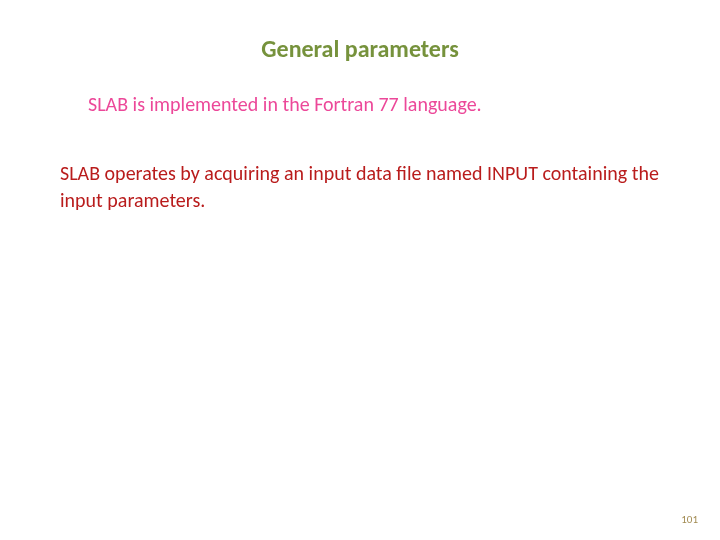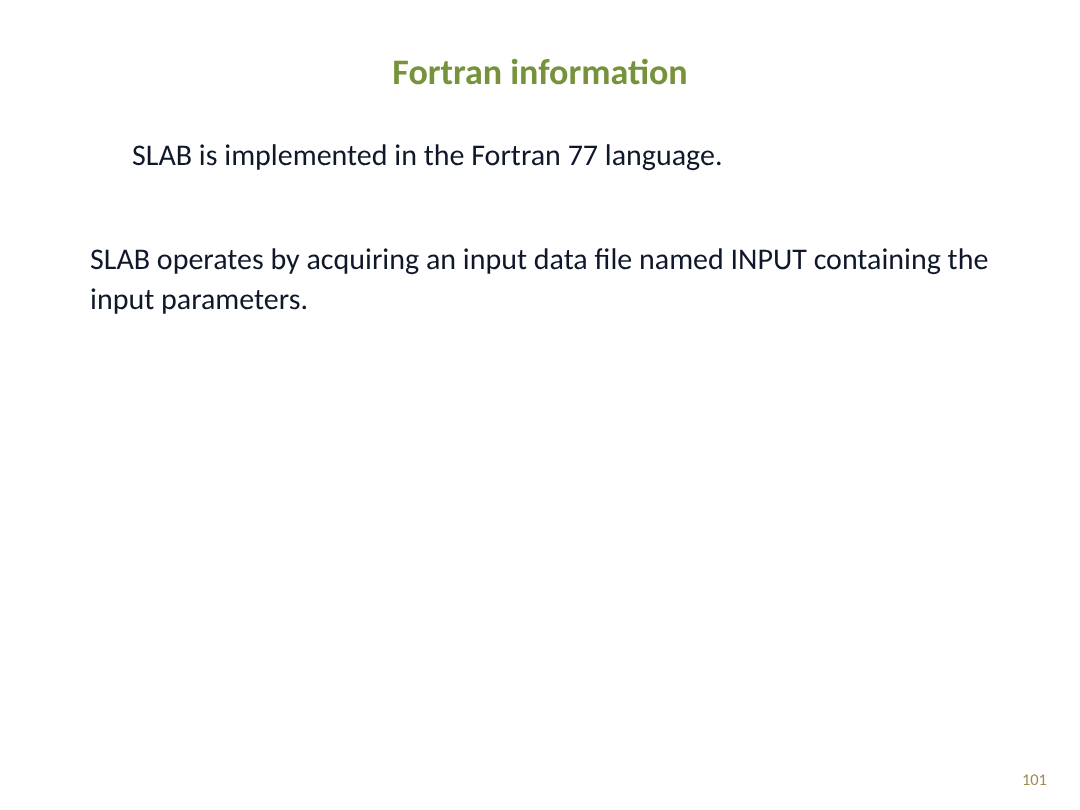--- a/index.html
+++ b/index.html
@@ -20,41 +20,41 @@
   .title {
     text-align: center;
     font-size: 24px;
     font-weight: bold;
     color: #76923c;
     margin-bottom: 28px;
     margin-top: 4px;
   }
   .intro {
     font-size: 20px;
-    color: #0f172a;
+    color: #ec4899;
     margin-left: 28px;
     margin-bottom: 42px;
     line-height: 1.35;
   }
   .para {
     font-size: 20px;
-    color: #0f172a;
+    color: #b91c1c;
     line-height: 1.35;
     margin-bottom: 6px;
   }
   .page-num {
     position: absolute;
     right: 22px;
     bottom: 14px;
     font-size: 11px;
     color: #a28b52;
     margin-left: 40px;
   }
 </style>
 </head>
 <body>
 
 <div class="slide">
-  <h1 class="title">Fortran information</h1>
+  <h1 class="title">General parameters</h1>
   <p class="intro">SLAB is implemented in the Fortran 77 language.</p>
   <p class="para">SLAB operates by acquiring an input data file named INPUT containing the input parameters.</p>
   <div class="page-num">101</div>
 </div>
 
 </body></html>

